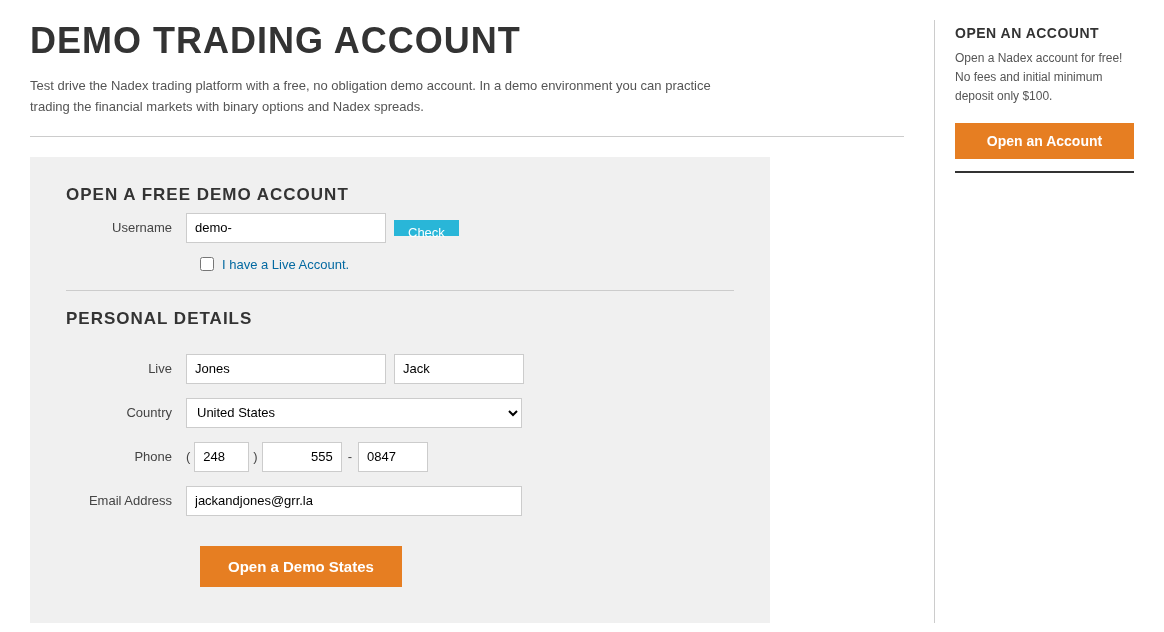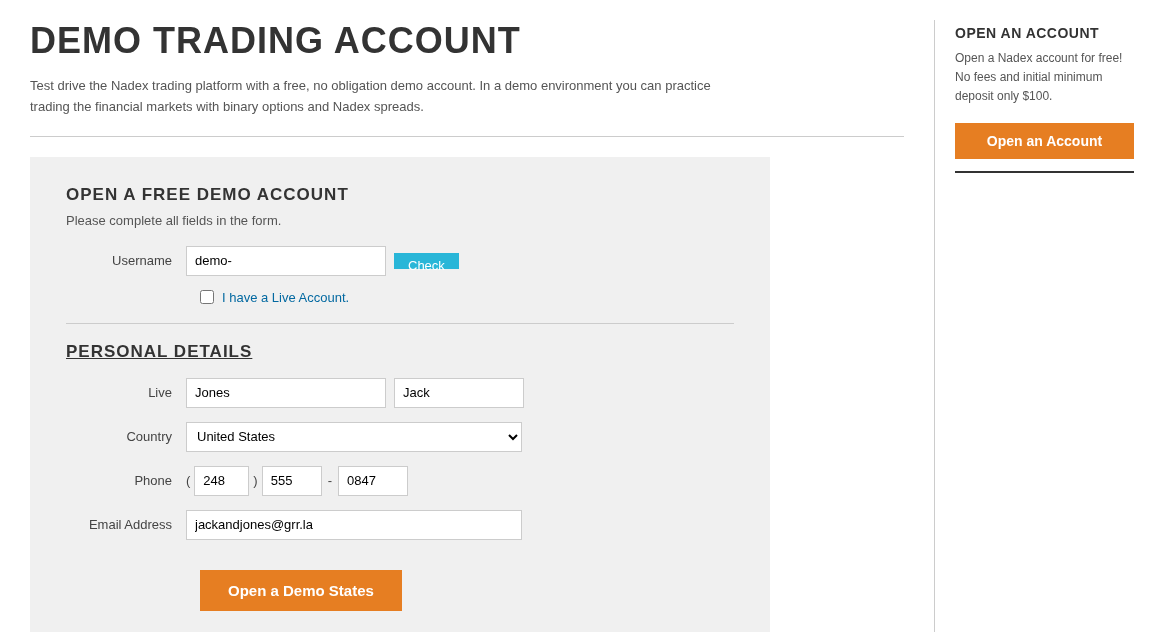--- a/index.html
+++ b/index.html
@@ -148,21 +148,22 @@
       gap: 4px;
     }
     .phone-paren {
       font-size: 13px;
       color: #444;
     }
     .phone-area {
       width: 55px;
     }
     .phone-middle {
-      width: 60px;
+      width: 80px;
+      text-align: right;
     }
     .phone-last {
       width: 70px;
     }
     .phone-dash {
       font-size: 13px;
       color: #444;
       padding: 0 2px;
     }
     .email-input {
@@ -218,38 +219,37 @@
 
 <div class="page-wrapper">
   <div class="main-content">
     <div class="left-section">
       <h1 class="page-title">DEMO TRADING ACCOUNT</h1>
       <p class="page-description">Test drive the Nadex trading platform with a free, no obligation demo account. In a demo environment you can practice trading the financial markets with binary options and Nadex spreads.</p>
       <hr class="divider">
 
       <div class="form-card">
         <h2 class="section-title">OPEN A FREE DEMO ACCOUNT</h2>
-        <p class="form-instructions">Please complete all fields in the form.</p>
 
         <div class="form-row">
           <label class="form-label">Username</label>
           <div class="username-row">
             <input type="text" class="form-input username-input" value="demo-" style="">
             <button class="check-btn">Check</button>
           </div>
         </div>
 
         <div class="checkbox-row">
           <input type="checkbox" style="">
           <span class="checkbox-label">I have a Live Account.</span>
         </div>
 
         <hr class="section-divider">
 
-        <h3 class="section-title" style="margin-bottom:16px;text-decoration:underline;">PERSONAL DETAILS</h3>
+        <h3 class="section-title" style="margin-bottom:25px;">PERSONAL DETAILS</h3>
 
         <div class="form-row">
           <label class="form-label">Live</label>
           <div class="name-fields">
             <input type="text" class="form-input name-last" value="Jones" style="">
             <input type="text" class="form-input name-first" value="Jack" style="">
           </div>
         </div>
 
         <div class="form-row">

